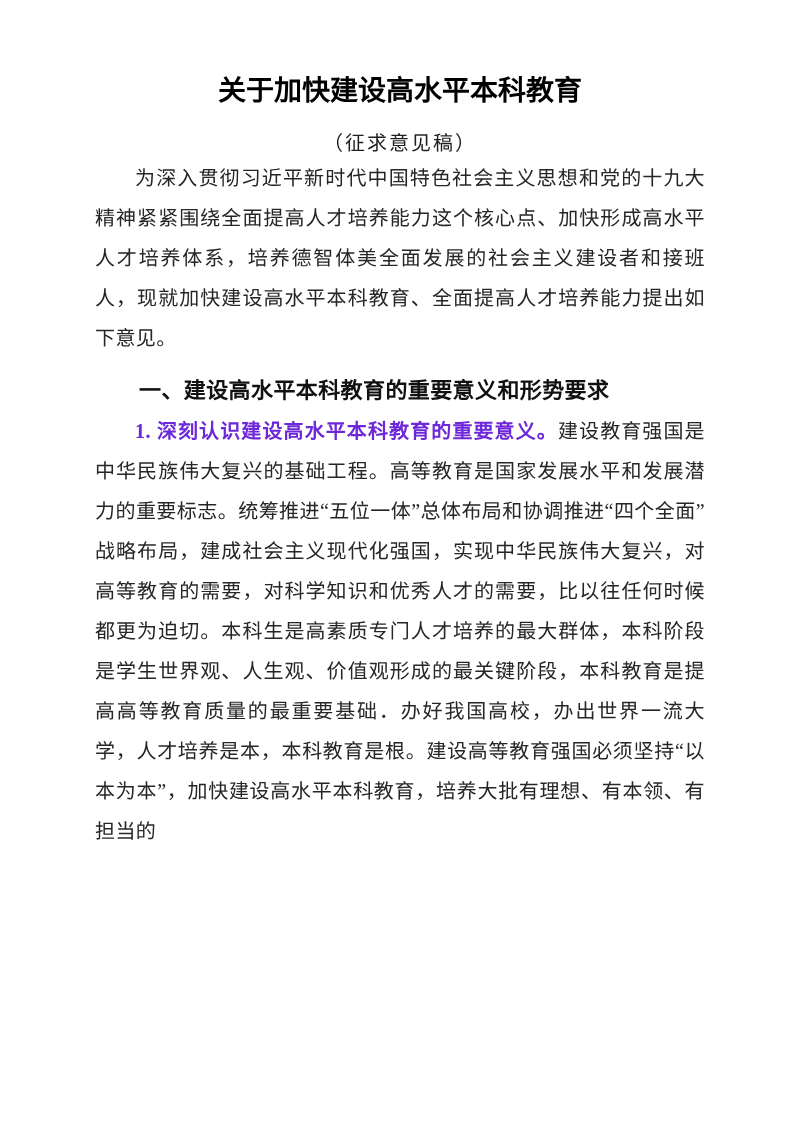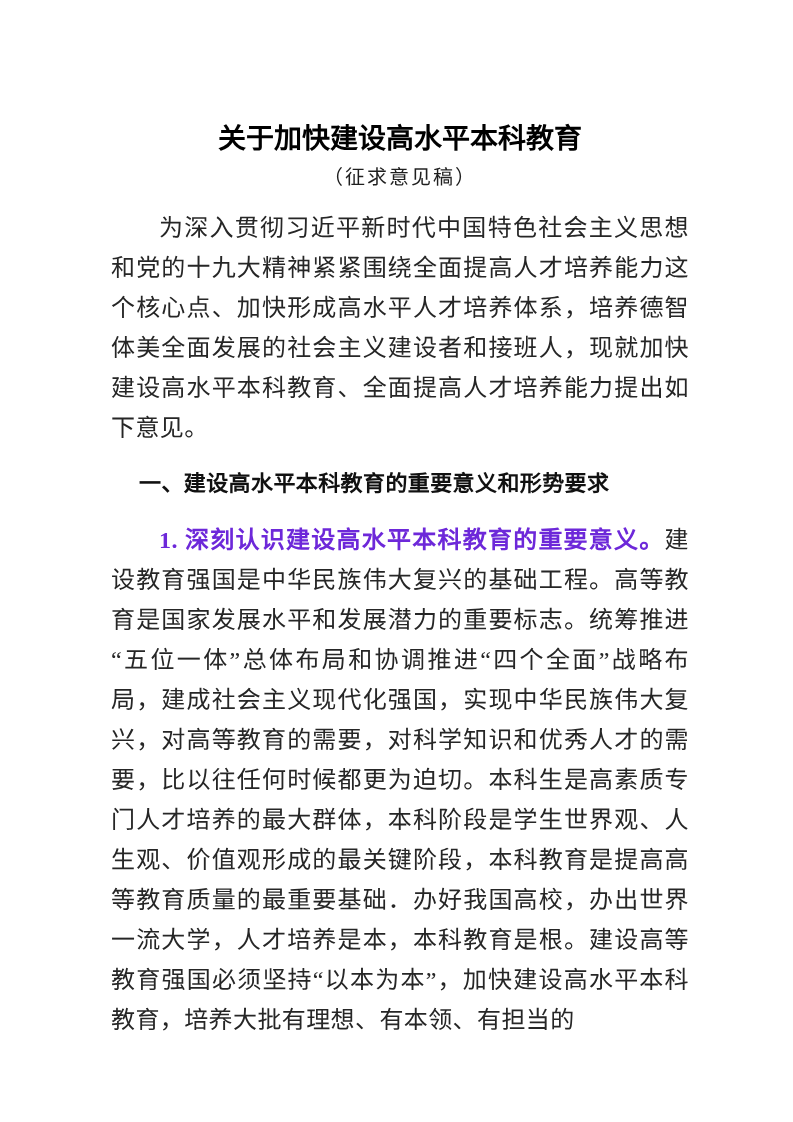--- a/index.html
+++ b/index.html
@@ -12,45 +12,45 @@
     height: 1122px;
     overflow: hidden;
     font-family: "Liberation Serif", "DejaVu Serif", serif;
     color: #262626;
   }
   .page {
     box-sizing: border-box;
     width: 793px;
     height: 1122px;
     background: #ffffff;
-    padding: 120px 88px 0 95px;
+    padding: 72px 88px 0 95px;
   }
   .doc-title {
     margin: 0;
     text-align: center;
     font-size: 28px;
     line-height: 37px;
     font-weight: bold;
     color: #000000;
     font-family: "Liberation Serif", "DejaVu Serif", serif;
   }
   .doc-title .title-line {
     display: block;
   }
   .doc-subtitle {
-    margin-top: 5px;
+    margin-top: 19px;
     text-align: center;
     font-size: 20px;
     line-height: 30px;
     letter-spacing: 2px;
     color: #1f1f1f;
   }
   p.body-para {
-    margin: 16px;
-    font-size: 24px;
+    margin: 0;
+    font-size: 20px;
     line-height: 40px;
     text-align: justify;
     text-indent: 2em;
     letter-spacing: 0.4px;
     color: #262626;
   }
   .para-intro {
     margin-top: 48px;
   }
   .section-heading {

